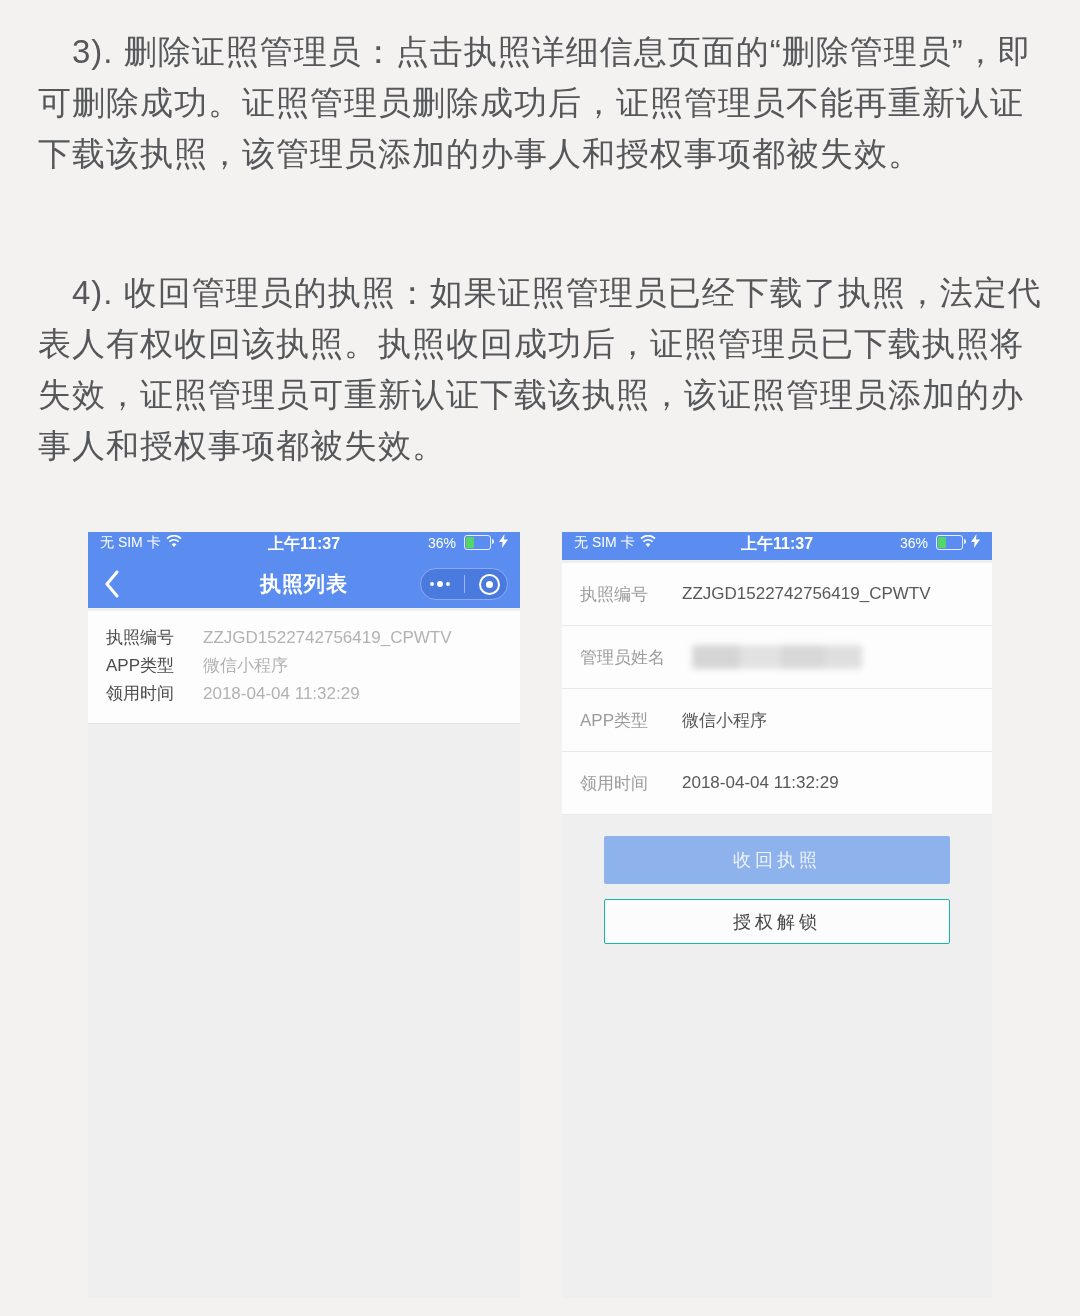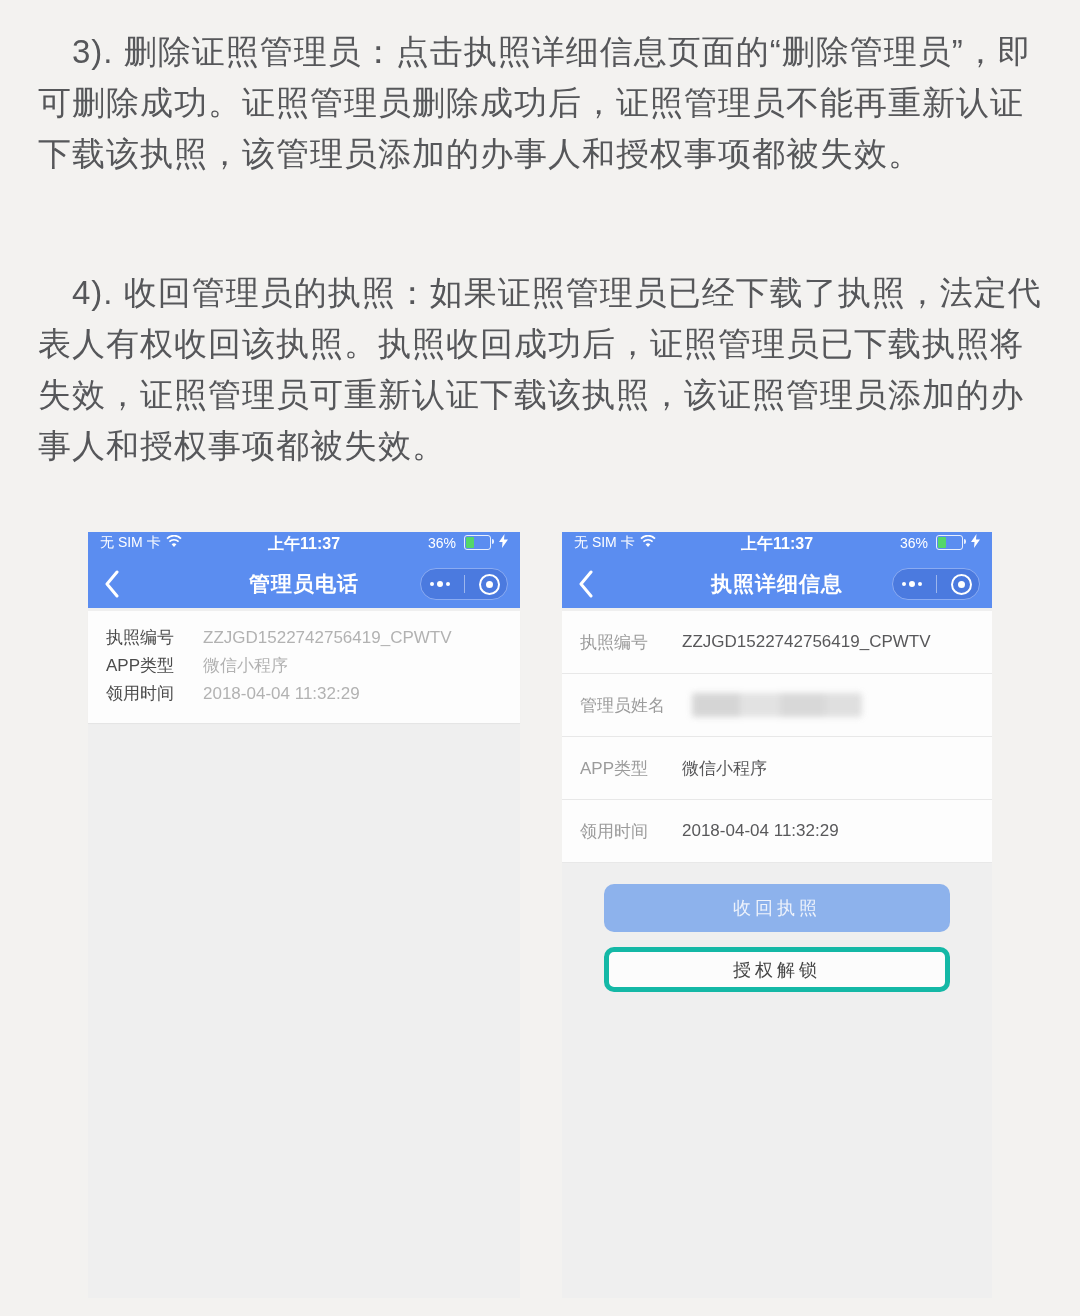--- a/index.html
+++ b/index.html
@@ -103,26 +103,26 @@
     height:24px;border-radius:2px;
     background:linear-gradient(90deg,#cfcfcf 0 28%,#dedede 28% 52%,#d2d2d2 52% 78%,#dadada 78% 100%);
     filter:blur(3px);opacity:.85;
   }
   .redact-name{width:112px;margin-left:20px;}
   .redact-phone{width:170px;margin-left:10px;}
 
   
   .btn-area{padding:21px 42px 0;}
   .btn{
-    height:48px;border-radius:10px;
+    height:48px;border-radius:2px;
     display:flex;align-items:center;justify-content:center;
     font-size:18px;letter-spacing:4px;cursor:pointer;box-sizing:border-box;
   }
   .btn-primary{background:#8db2ec;color:#edf2fb;margin-bottom:15px;}
-  .btn-secondary{background:#fcfcfc;border:5px solid #14b8a6;color:#454545;height:45px;}
+  .btn-secondary{background:#fcfcfc;border:1px solid #14b8a6;color:#454545;height:45px;}
 </style>
 </head>
 <body>
 
 <div class="page">
 
   <p class="para para1">3). 删除证照管理员：点击执照详细信息页面的“删除管理员”，即可删除成功。证照管理员删除成功后，证照管理员不能再重新认证下载该执照，该管理员添加的办事人和授权事项都被失效。</p>
   <p class="para para2">4). 收回管理员的执照：如果证照管理员已经下载了执照，法定代表人有权收回该执照。执照收回成功后，证照管理员已下载执照将失效，证照管理员可重新认证下载该执照，该证照管理员添加的办事人和授权事项都被失效。</p>
 
   <div class="phone phone-left">
@@ -149,21 +149,21 @@
             </svg>
         </span>
       </div>
     </div>
     <div class="navbar">
       <span class="back-btn">
         <svg width="16" height="28" viewBox="0 0 16 28">
             <polyline points="13,2 3,14 13,26" fill="none" stroke="#fff" stroke-width="3" stroke-linecap="round" stroke-linejoin="round"></polyline>
           </svg>
       </span>
-      <span class="nav-title">管理员电话</span>
+      <span class="nav-title">执照列表</span>
       <div class="capsule">
         <span class="more-dots">
             <i></i>
             <i class="mid"></i>
             <i></i>
           </span>
         <span class="capsule-divider"></span>
         <span class="exit-circle">
             <i></i>
           </span>
@@ -204,39 +204,20 @@
         <span class="battery">
             <span class="battery-fill"></span>
           </span>
         <span>
           <svg width="9" height="14" viewBox="0 0 9 14">
               <polygon points="5.5,0 0,8 3.5,8 3,14 9,5.5 5,5.5" fill="#fff"></polygon>
             </svg>
         </span>
       </div>
     </div>
-    <div class="navbar">
-      <span class="back-btn">
-        <svg width="16" height="28" viewBox="0 0 16 28">
-            <polyline points="13,2 3,14 13,26" fill="none" stroke="#fff" stroke-width="3" stroke-linecap="round" stroke-linejoin="round"></polyline>
-          </svg>
-      </span>
-      <span class="nav-title">执照详细信息</span>
-      <div class="capsule">
-        <span class="more-dots">
-            <i></i>
-            <i class="mid"></i>
-            <i></i>
-          </span>
-        <span class="capsule-divider"></span>
-        <span class="exit-circle">
-            <i></i>
-          </span>
-      </div>
-    </div>
 
     <div class="detail-rows">
       <div class="detail-row">
         <span class="detail-label">执照编号</span>
         <span class="detail-value">ZZJGD1522742756419_CPWTV</span>
       </div>
       <div class="detail-row">
         <span class="detail-label">管理员姓名</span>
         <span class="redact redact-phone"></span>
       </div>

